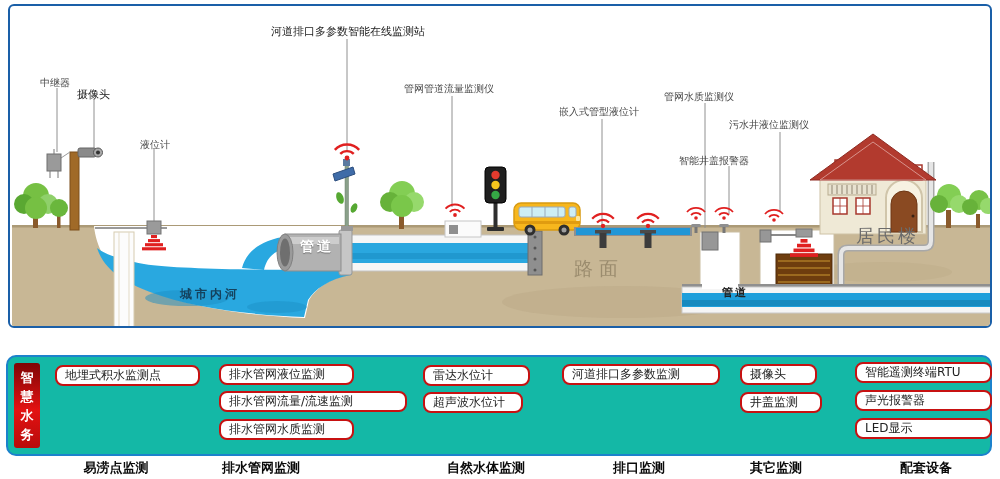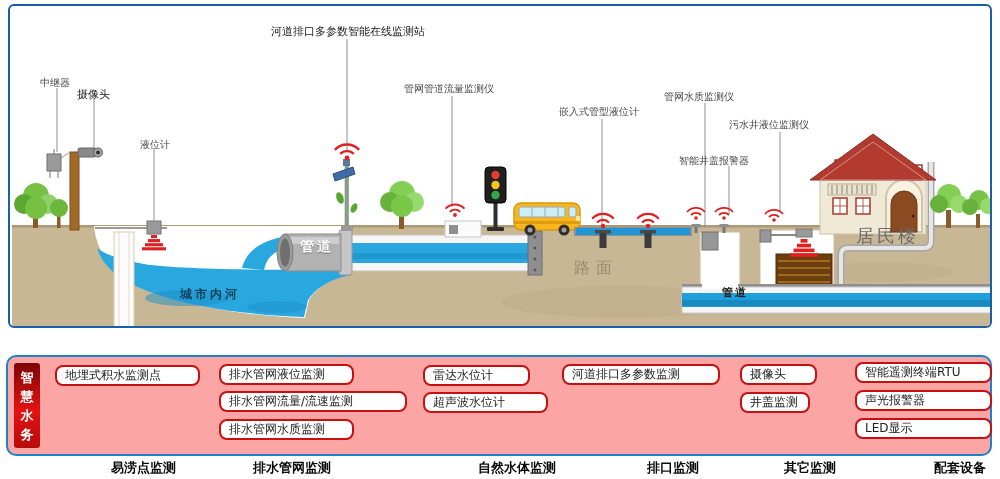--- a/index.html
+++ b/index.html
@@ -7,35 +7,35 @@
          font-family:"DejaVu Sans","Liberation Sans",sans-serif;}
   
   .panel-top{position:absolute;left:8px;top:4px;width:984px;height:324px;
              border:2px solid #1a5fa8;border-radius:6px;background:#fff;overflow:hidden;box-sizing:border-box;}
   .panel-top svg{position:absolute;left:0;top:0;}
   .lbl{position:absolute;font-size:10px;color:#4a4a4a;white-space:nowrap;line-height:12px;}
   .lbl-dark{color:#222;font-size:11px;}
   .lbl-pipe-cyl{left:277px;top:234px;width:60px;text-align:center;font-size:14px;font-weight:bold;
                 color:#fff;letter-spacing:3px;text-shadow:0 1px 1px rgba(0,0,0,.35);}
   .lbl-river{left:170px;top:282px;font-size:12px;font-weight:bold;color:#14425e;letter-spacing:3px;}
-  .lbl-road{left:564px;top:256px;font-size:16px;color:#9b8c6e;letter-spacing:6px;}
+  .lbl-road{left:564px;top:256px;font-size:19px;color:#9b8c6e;letter-spacing:6px;}
   .lbl-pipe2{left:712px;top:281px;font-size:11px;font-weight:bold;color:#222;letter-spacing:2px;}
   .lbl-house{left:846px;top:224px;font-size:18px;color:#6b6b6b;letter-spacing:3px;}
   
   .panel-bottom{position:absolute;left:6px;top:355px;width:986px;height:101px;
-                border:2px solid #1c82cc;border-radius:10px;background:#fca5a5;box-sizing:border-box;}
+                border:2px solid #1c82cc;border-radius:10px;background:#14b8a6;box-sizing:border-box;}
   .brand{position:absolute;left:6px;top:6px;width:26px;height:85px;border-radius:3px;
          background:linear-gradient(180deg,#7e0505 0%,#e31212 55%,#b80b0b 100%);
          display:flex;align-items:center;justify-content:center;}
   .brand-text{width:16px;color:#fff;font-size:13px;font-weight:bold;line-height:19px;
               word-break:break-all;text-align:center;}
   .item{position:absolute;height:21px;box-sizing:border-box;border:2px solid #c71111;border-radius:8px;
         background:#fff;color:#222;font-size:12px;line-height:17px;display:flex;align-items:center;
         padding:0 8px;white-space:nowrap;overflow:hidden;}
-  .cat{position:absolute;top:459px;font-size:13px;font-weight:bold;color:#0a0a0a;text-align:right;}
+  .cat{position:absolute;top:459px;font-size:13px;font-weight:bold;color:#0a0a0a;text-align:center;}
 </style>
 </head>
 <body>
 
 <div class="stage">
 
   <div class="panel-top">
     <svg width="984" height="324" viewBox="8 4 984 324">
       <defs>
         <g id="wifi-proto">
@@ -302,26 +302,26 @@
       <div class="brand-text">智慧水务</div>
     </div>
 
     <div class="item" style="left:47px;top:8px;width:145px;">地埋式积水监测点</div>
 
     <div class="item" style="left:211px;top:7px;width:135px;">排水管网液位监测</div>
     <div class="item" style="left:211px;top:34px;width:188px;">排水管网流量/流速监测</div>
     <div class="item" style="left:211px;top:62px;width:135px;">排水管网水质监测</div>
 
     <div class="item" style="left:415px;top:8px;width:107px;">雷达水位计</div>
-    <div class="item" style="left:415px;top:35px;width:125px;text-align:center;">超声波水位计</div>
+    <div class="item" style="left:415px;top:35px;width:100px;text-align:center;">超声波水位计</div>
 
     <div class="item" style="left:554px;top:7px;width:158px;border-radius:8px;">河道排口多参数监测</div>
 
     <div class="item" style="left:732px;top:7px;width:77px;">摄像头</div>
-    <div class="item" style="left:732px;top:35px;width:70px;">井盖监测</div>
+    <div class="item" style="left:732px;top:35px;width:82px;">井盖监测</div>
 
     <div class="item" style="left:847px;top:5px;width:137px;">智能遥测终端RTU</div>
     <div class="item" style="left:847px;top:33px;width:137px;">声光报警器</div>
     <div class="item" style="left:847px;top:61px;width:137px;">LED显示</div>
   </div>
 
   <div class="cat" style="left:56px;width:120px;">易涝点监测</div>
   <div class="cat" style="left:191px;width:140px;">排水管网监测</div>
   <div class="cat" style="left:579px;width:120px;">排口监测</div>
   <div class="cat" style="left:416px;width:140px;">自然水体监测</div>

